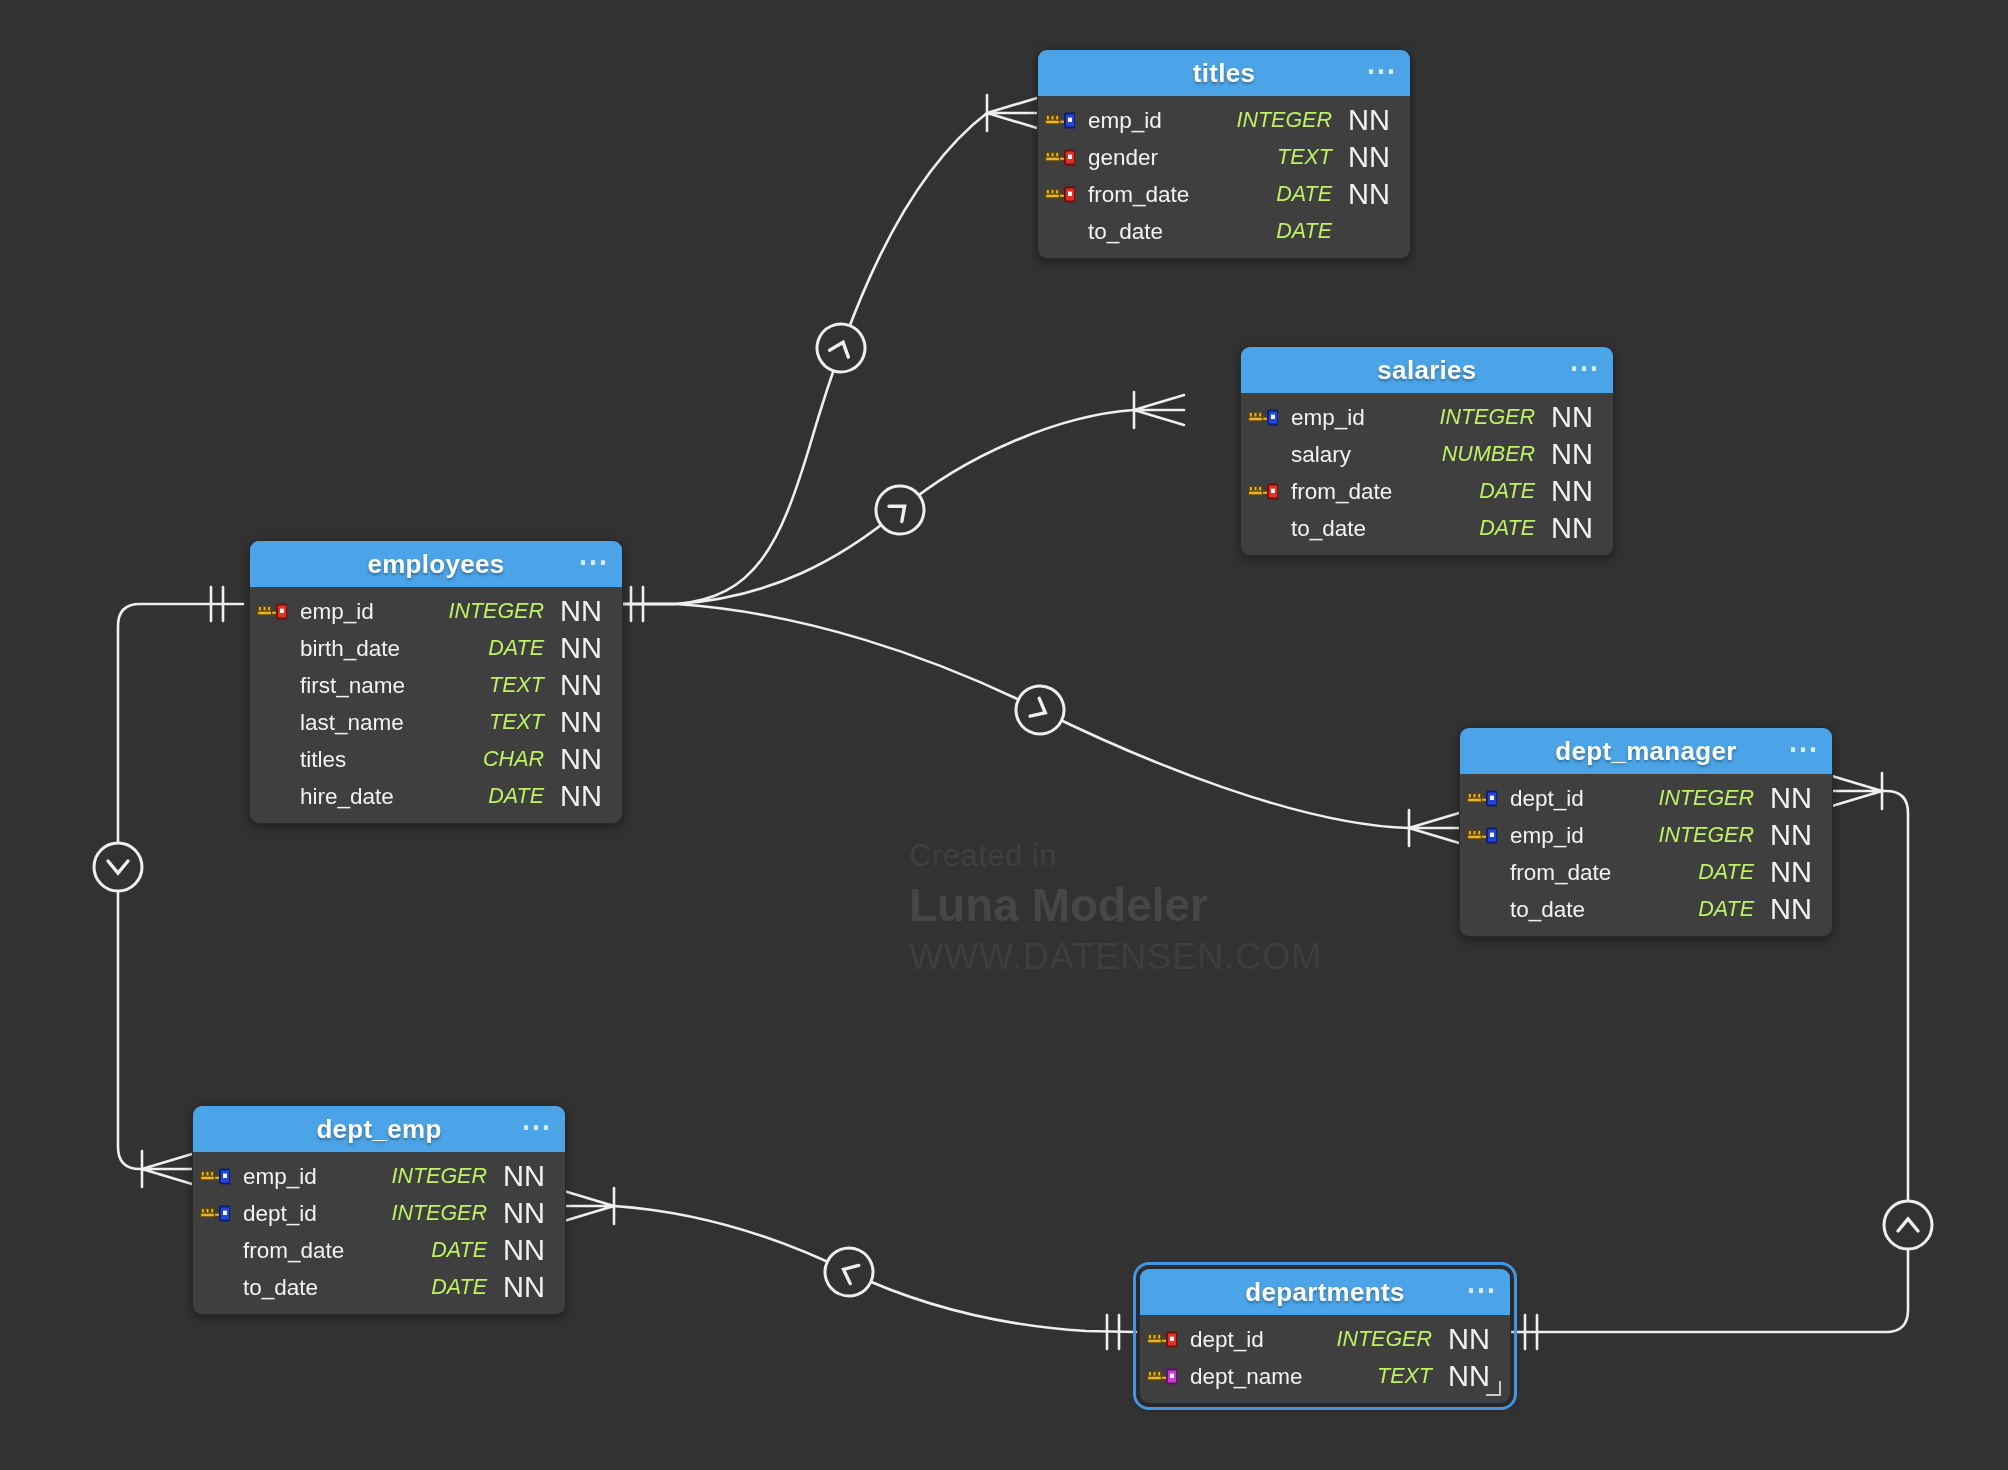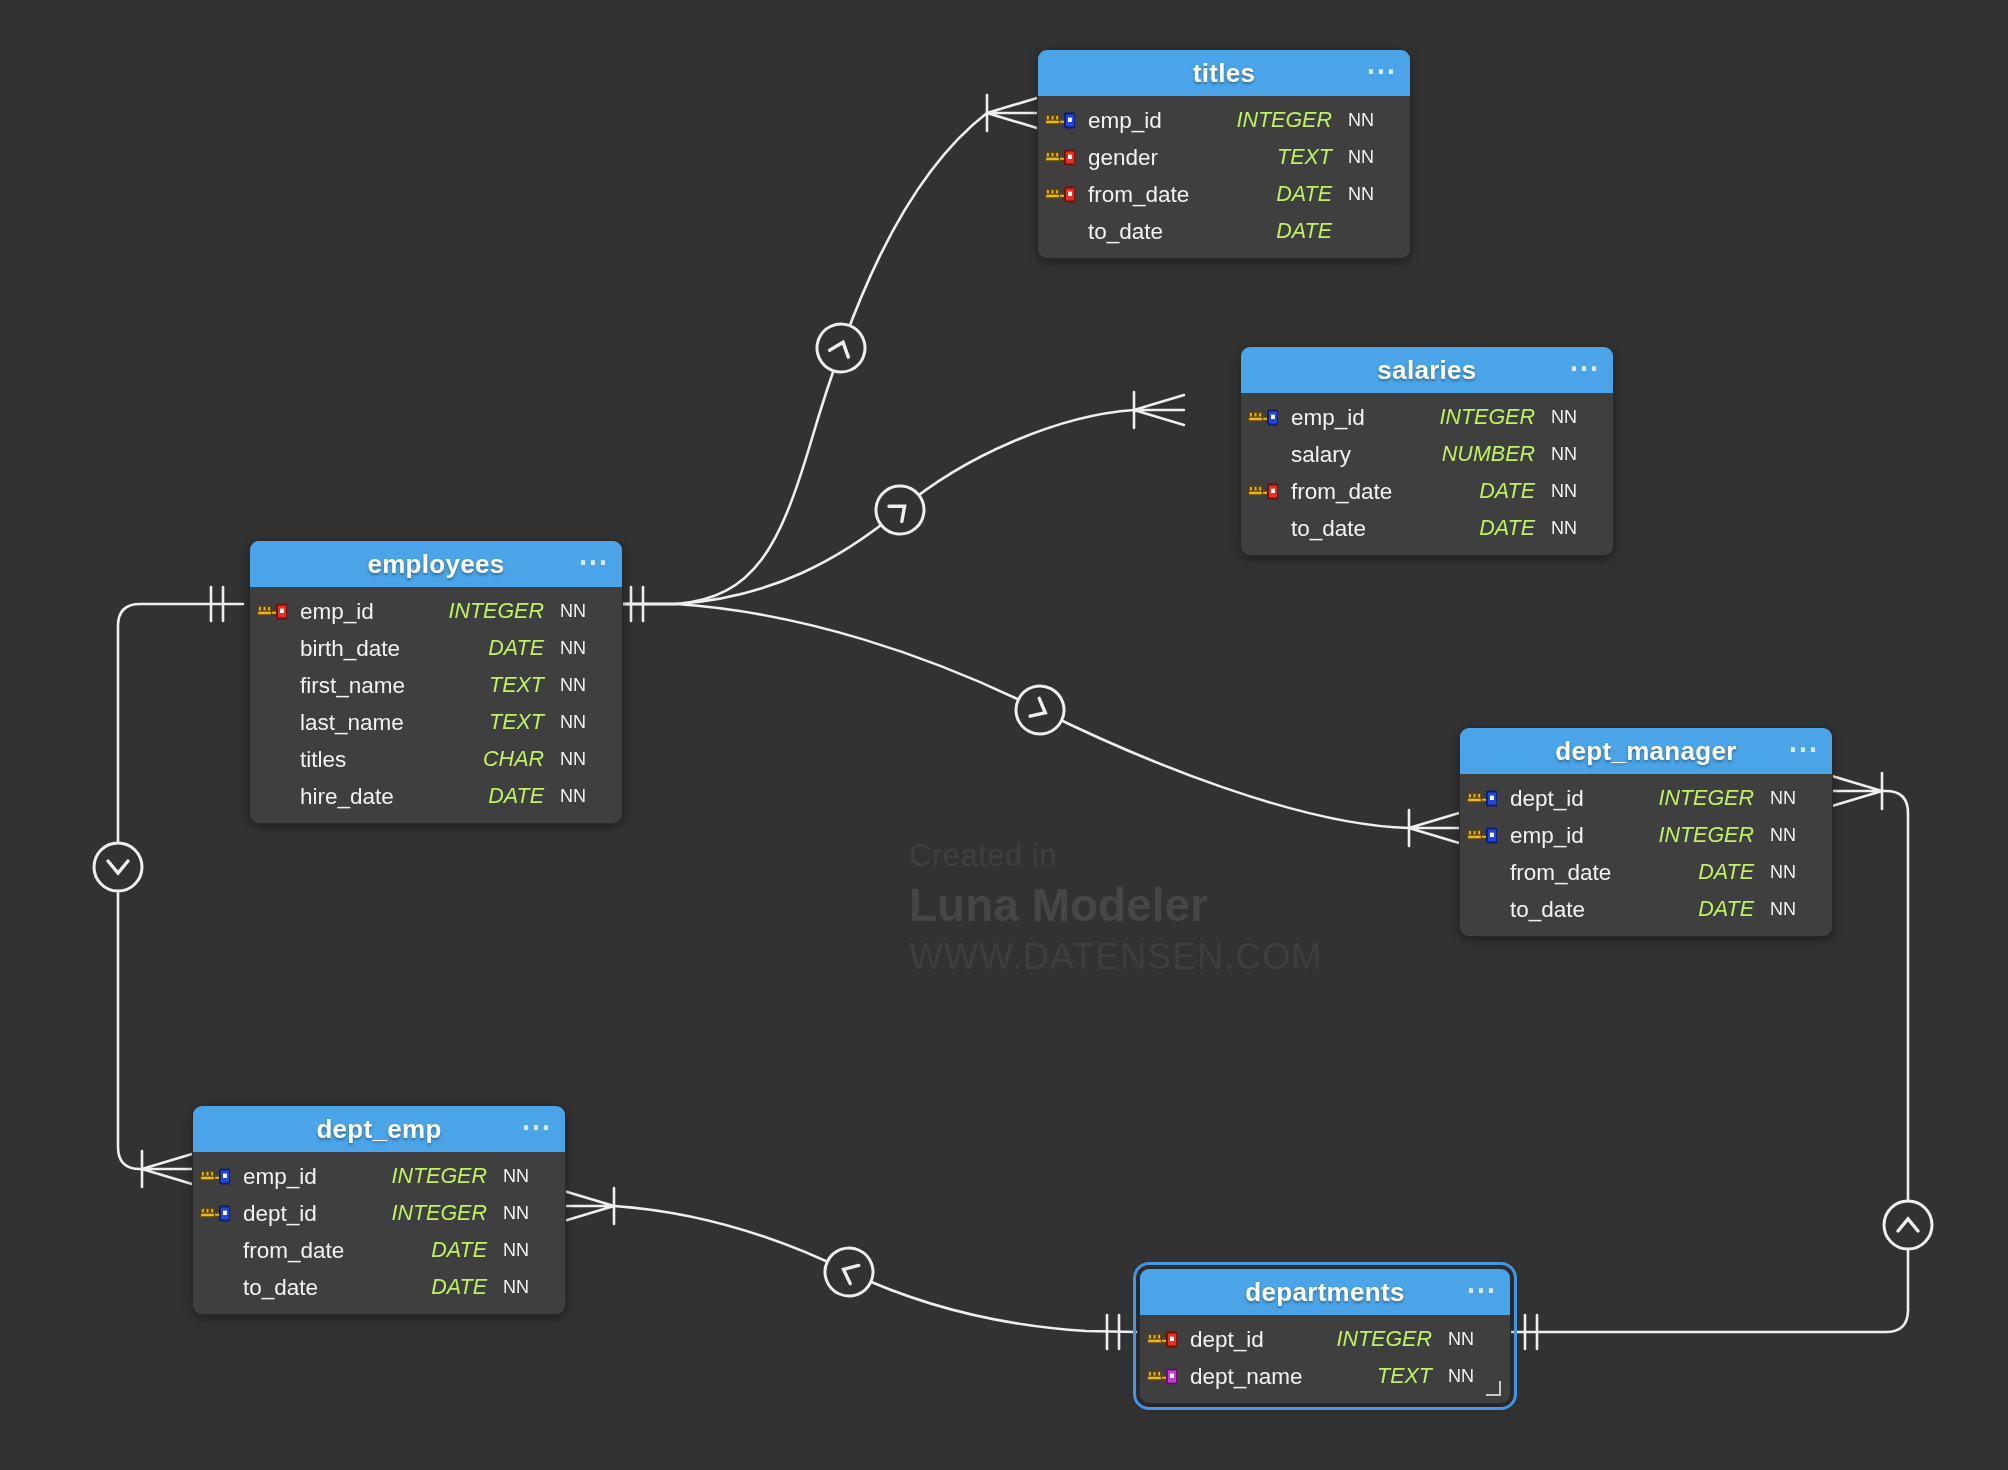--- a/index.html
+++ b/index.html
@@ -34,21 +34,21 @@
     display:flex;align-items:center;height:37px;padding:0 22px 0 6px;
   }
   .keyicon{width:31px;height:21px;flex:0 0 31px;}
   .keyspace{width:31px;flex:0 0 31px;}
   .cname{
     flex:1;margin-left:13px;color:#F2F2F2;font-size:22.5px;white-space:nowrap;
   }
   .ctype{
     color:#bef264;font-size:21.5px;font-style:italic;text-align:right;margin-right:16px;white-space:nowrap;
   }
-  .cnn{width:40px;color:#F2F2F2;font-size:18px;font-weight:500;text-align:left;}
+  .cnn{width:40px;color:#F2F2F2;font-size:29px;font-weight:500;text-align:left;}
   .resize-corner{
     display:none;position:absolute;right:9px;bottom:7px;width:13px;height:13px;
     border-right:2.5px solid #C9C9C9;border-bottom:2.5px solid #C9C9C9;
   }
   .table.selected .resize-corner{display:block;}
 
   
   #watermark{position:absolute;left:909px;top:838px;user-select:none;}
   #watermark .w1{font-size:31px;color:#3F3F3F;letter-spacing:.5px;}
   #watermark .w2{font-size:46px;font-weight:bold;color:#464646;margin-top:4px;}

